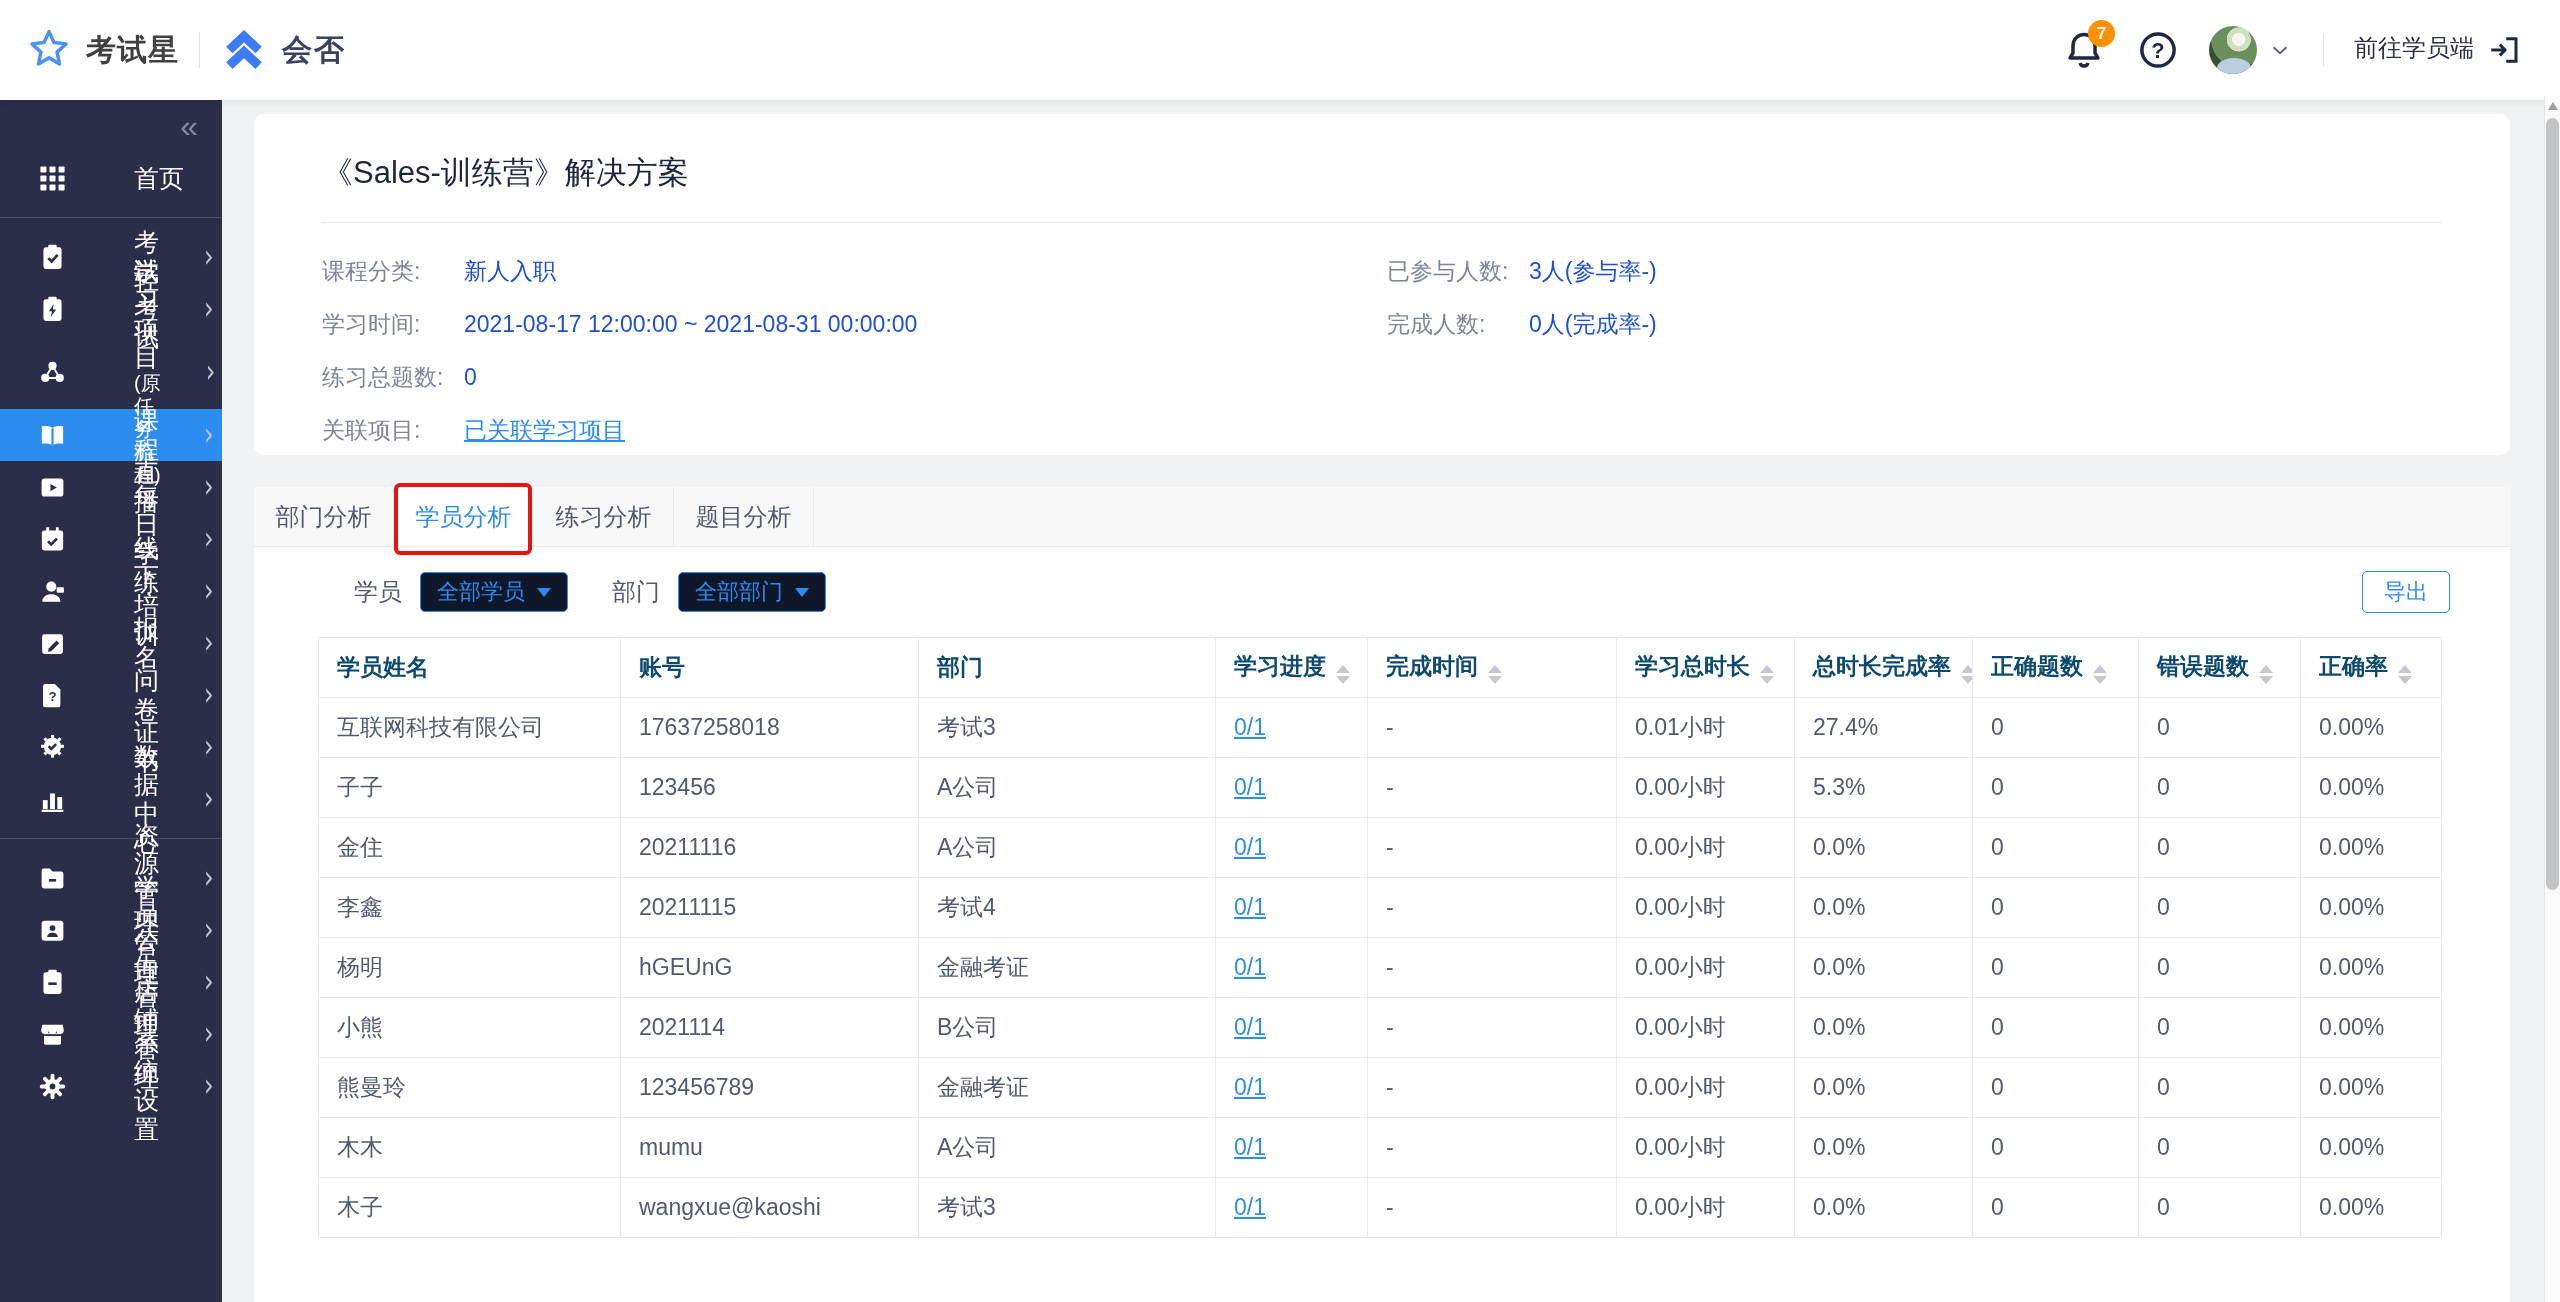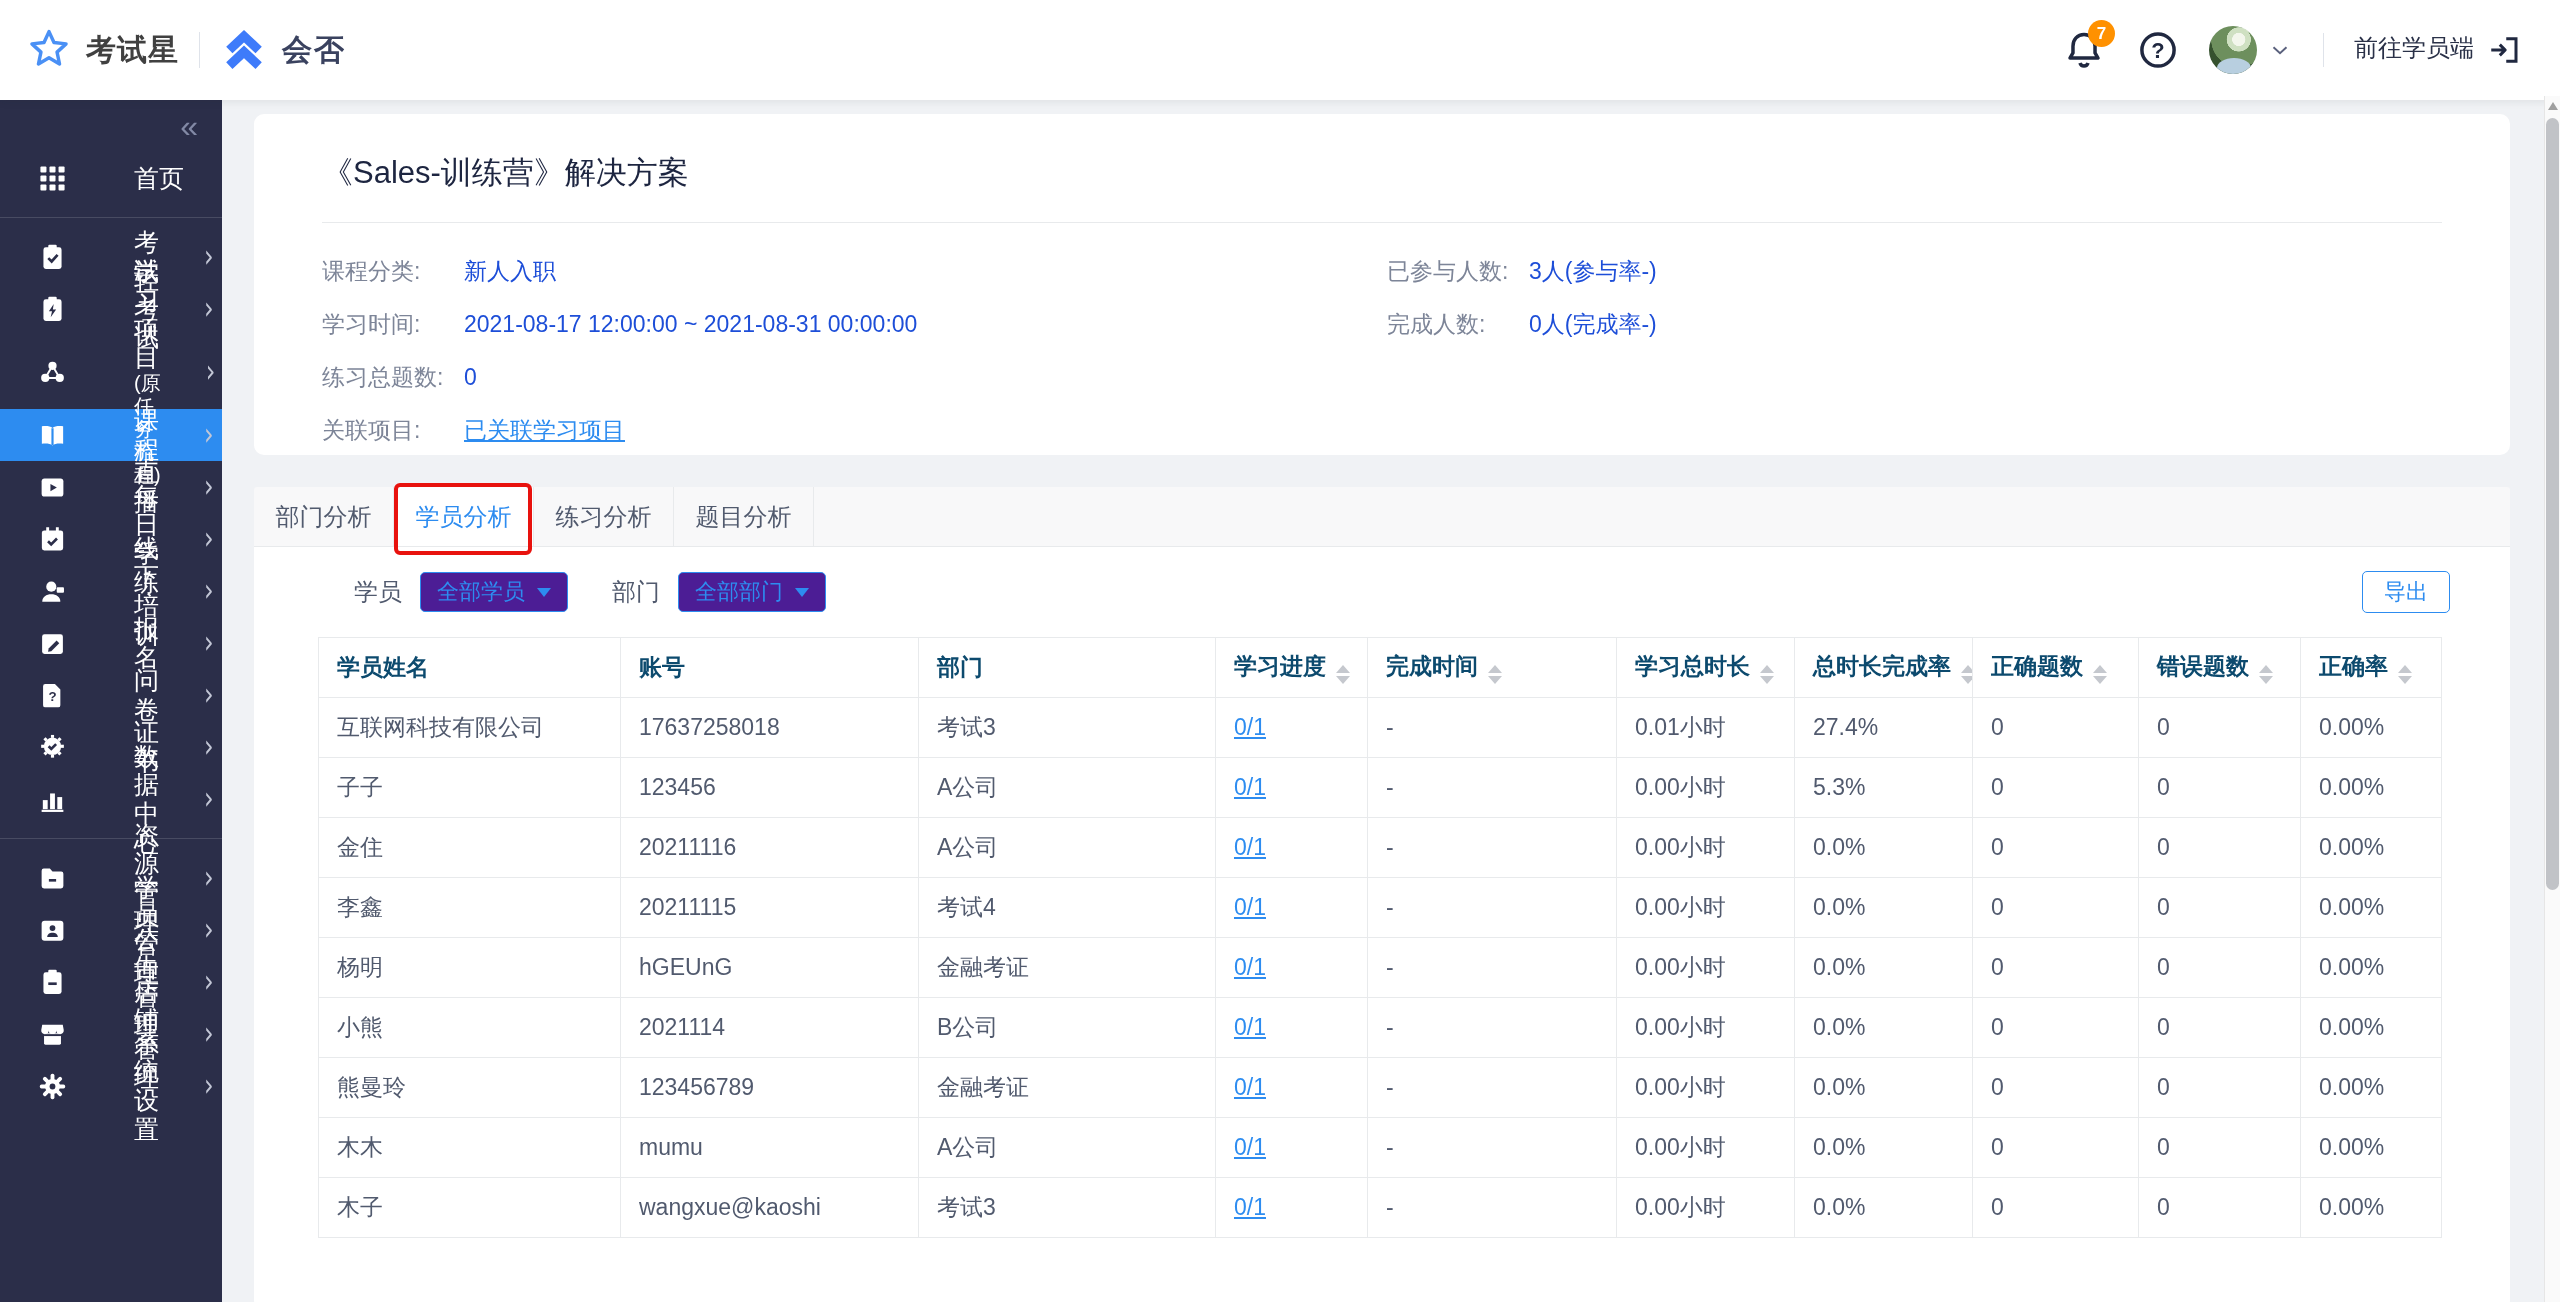--- a/index.html
+++ b/index.html
@@ -56,21 +56,21 @@
   .card2 { margin:32px 34px 0 32px; height:823px; position:relative; }
   .tabbar { height:60px; background:#f8f8f9; border-bottom:1px solid #e8eaec; display:flex; border-radius:3px 3px 0 0; }
   .tab { width:140px; display:flex; align-items:center; justify-content:center; font-size:24px; color:#515a6e;
          border-right:1px solid #e8eaec; cursor:pointer; }
   .tab.active { background:#fff; color:#2d8cf0; }
   .annotation-box { position:absolute; left:140px; top:-4px; width:138px; height:72px; border:4px solid #e8120e; border-radius:6px; z-index:6; pointer-events:none; }
 
   .filterbar { display:flex; align-items:center; padding:24px 60px 0 68px;margin-left:32px; }
   .filter-label { font-size:24px; color:#515a6e; margin-right:18px; }
   .filter-label + .dropdown { margin-right:44px; }
-  .dropdown { height:40px; padding:12px 16px; background:#4c1d95; border:1px solid #2d8cf0; border-radius:5px;
+  .dropdown { height:40px; padding:12px 16px; background:#0f172a; border:1px solid #2d8cf0; border-radius:5px;
               color:#2d8cf0; font-size:22px; display:flex; align-items:center; gap:12px; cursor:pointer; }
   .caret-dn { width:0; height:0; border-left:7px solid transparent; border-right:7px solid transparent; border-top:9px solid #2d8cf0; }
   .export-btn { margin-left:auto; width:88px; height:42px; background:#fff; border:1px solid #2d8cf0; border-radius:5px;
                 color:#2d8cf0; font-size:22px; cursor:pointer; font-family:inherit; }
 
   table { border-collapse:collapse; table-layout:fixed; width:2123px; margin:24px 69px 0 64px; }
   th, td { border:1px solid #e8eaec; height:60px; padding:0 18px; text-align:left; font-size:23px; overflow:hidden; white-space:nowrap; }
   th { color:#0c4a6e; font-weight:700; background:#fff; }
   td { color:#515a6e; font-weight:400; }
   .cell-link { color:#2d8cf0; text-decoration:underline; cursor:pointer; }

